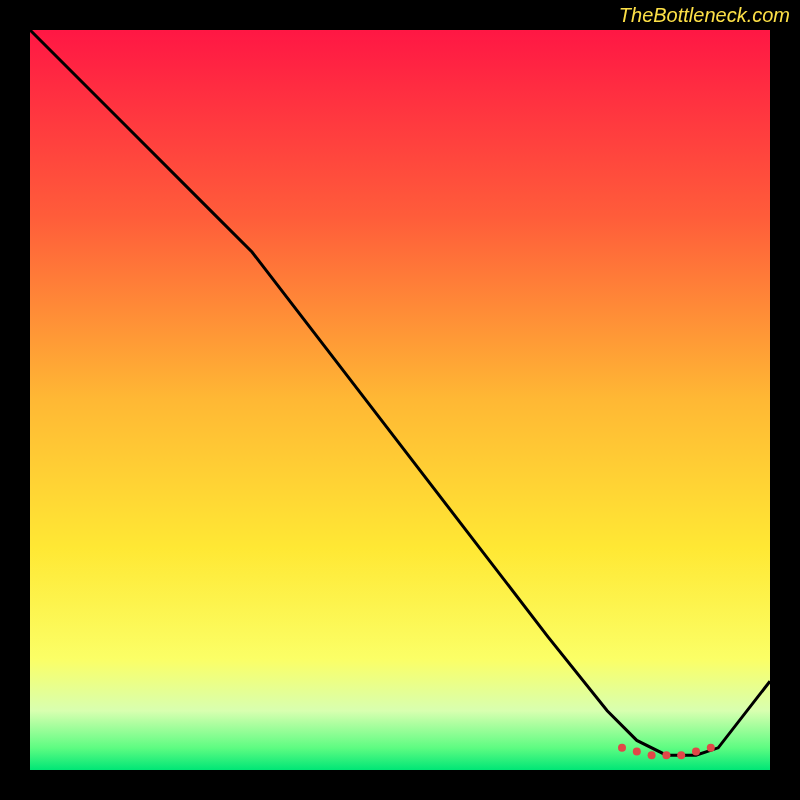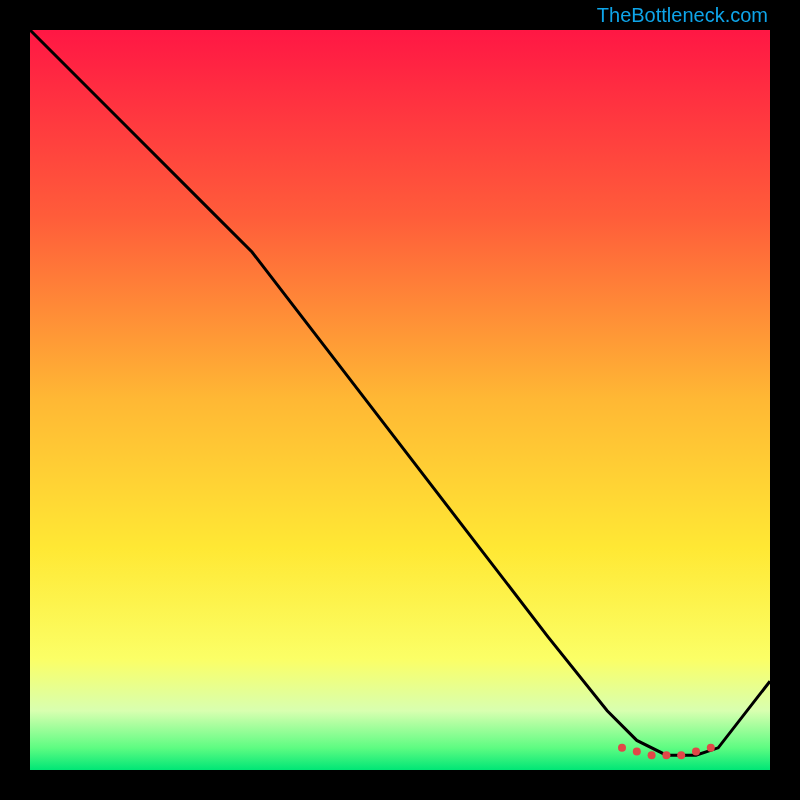--- a/index.html
+++ b/index.html
@@ -7,24 +7,25 @@
     padding: 0;
     width: 800px;
     height: 800px;
     background: #000;
     position: relative;
     font-family: Arial, sans-serif;
   }
   .watermark {
     position: absolute;
     top: 4px;
-    right: 32px;
-    color: #0ea5e9;
+    right: 10px;
+    color: #fde047;
     font-size: 20px;
     z-index: 10;
+    font-style: italic;
   }
   .plot-area {
     position: absolute;
     left: 30px;
     top: 30px;
     width: 740px;
     height: 740px;
   }
   svg {
     display: block;

